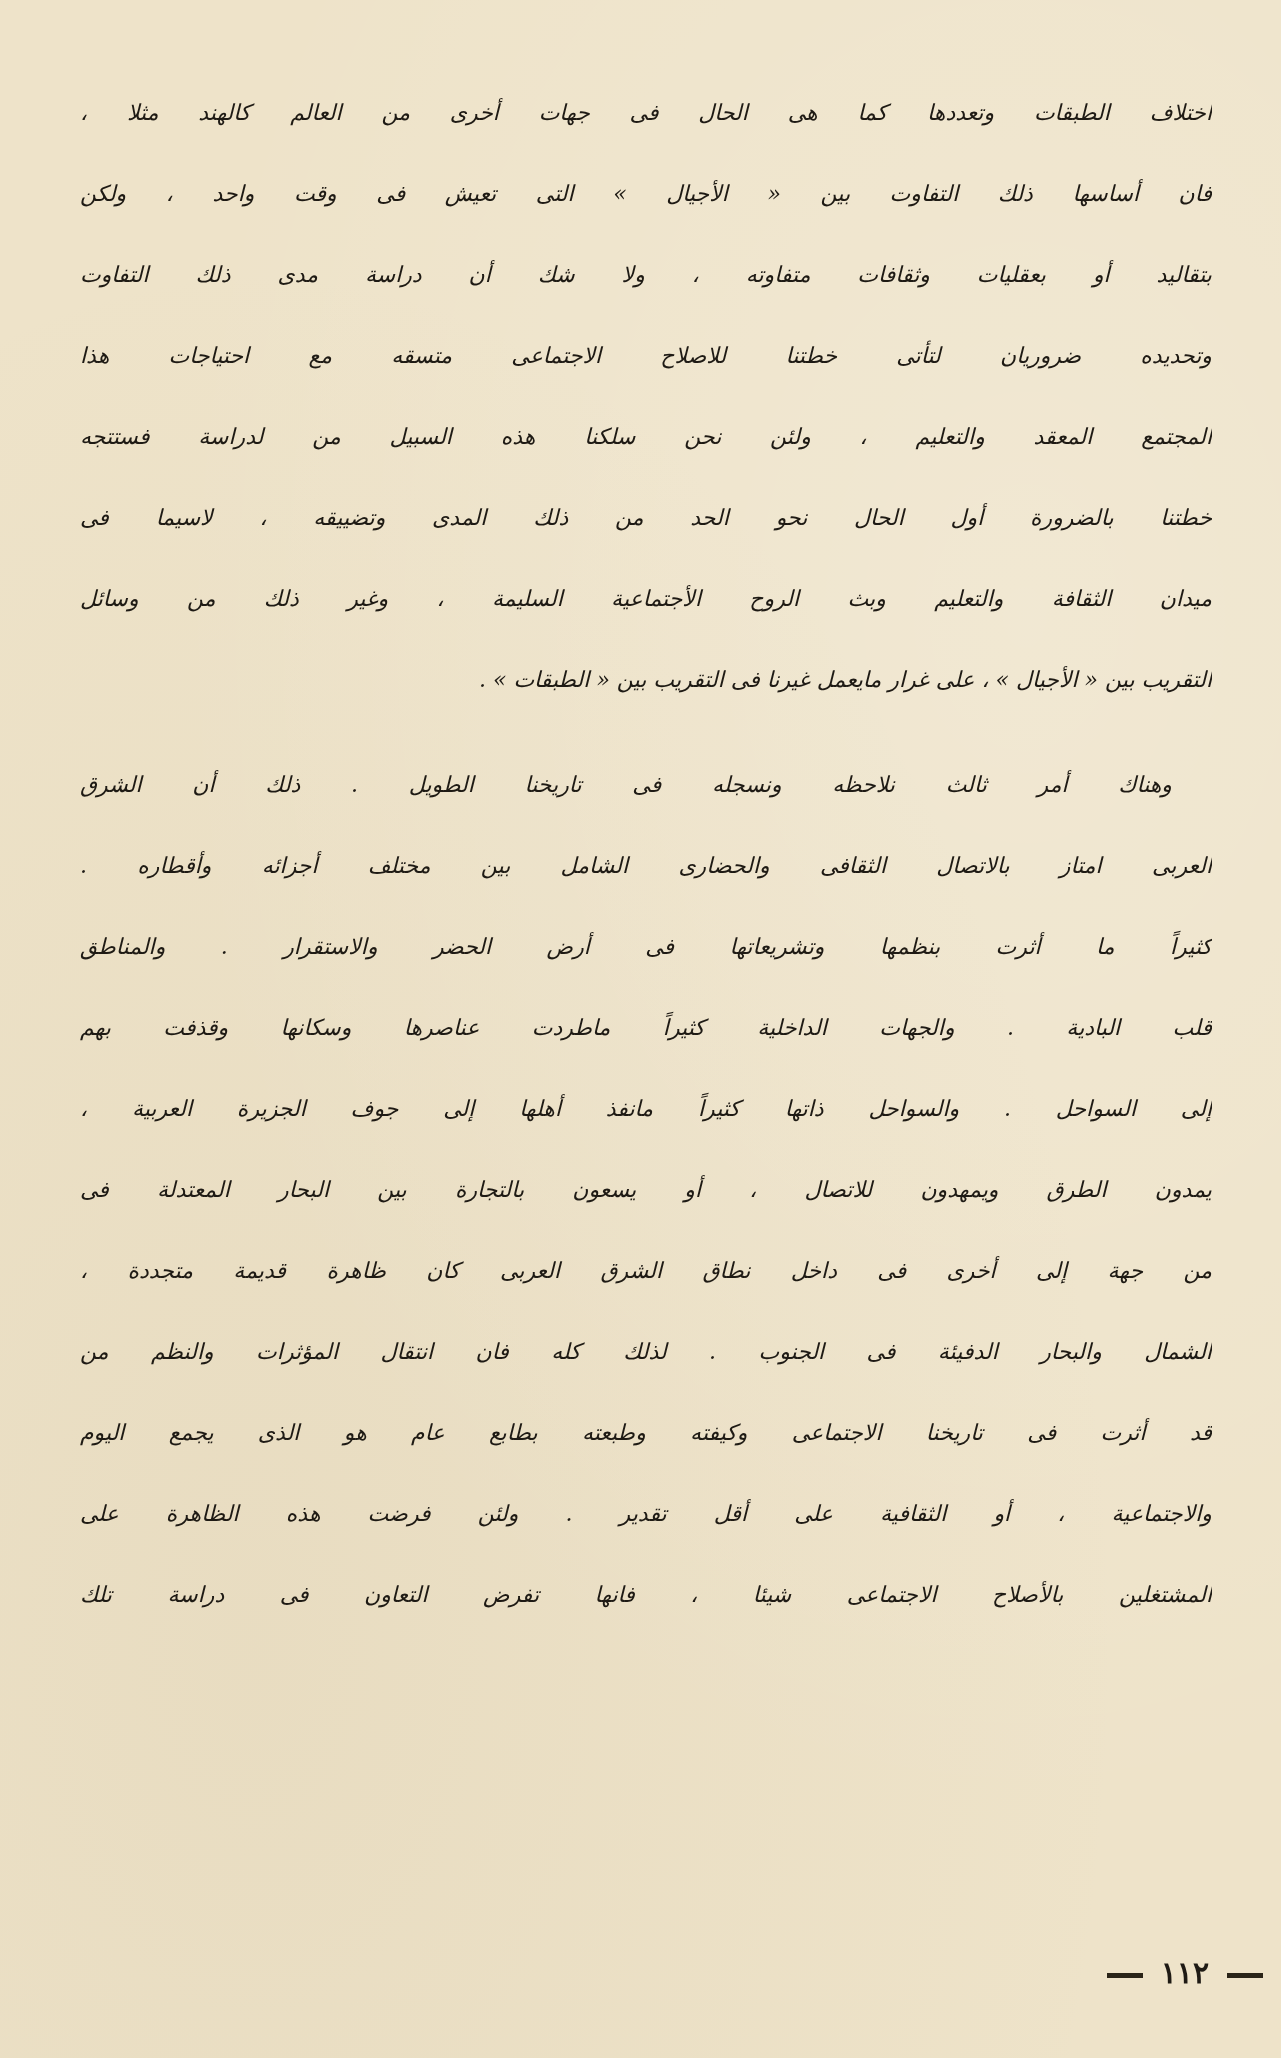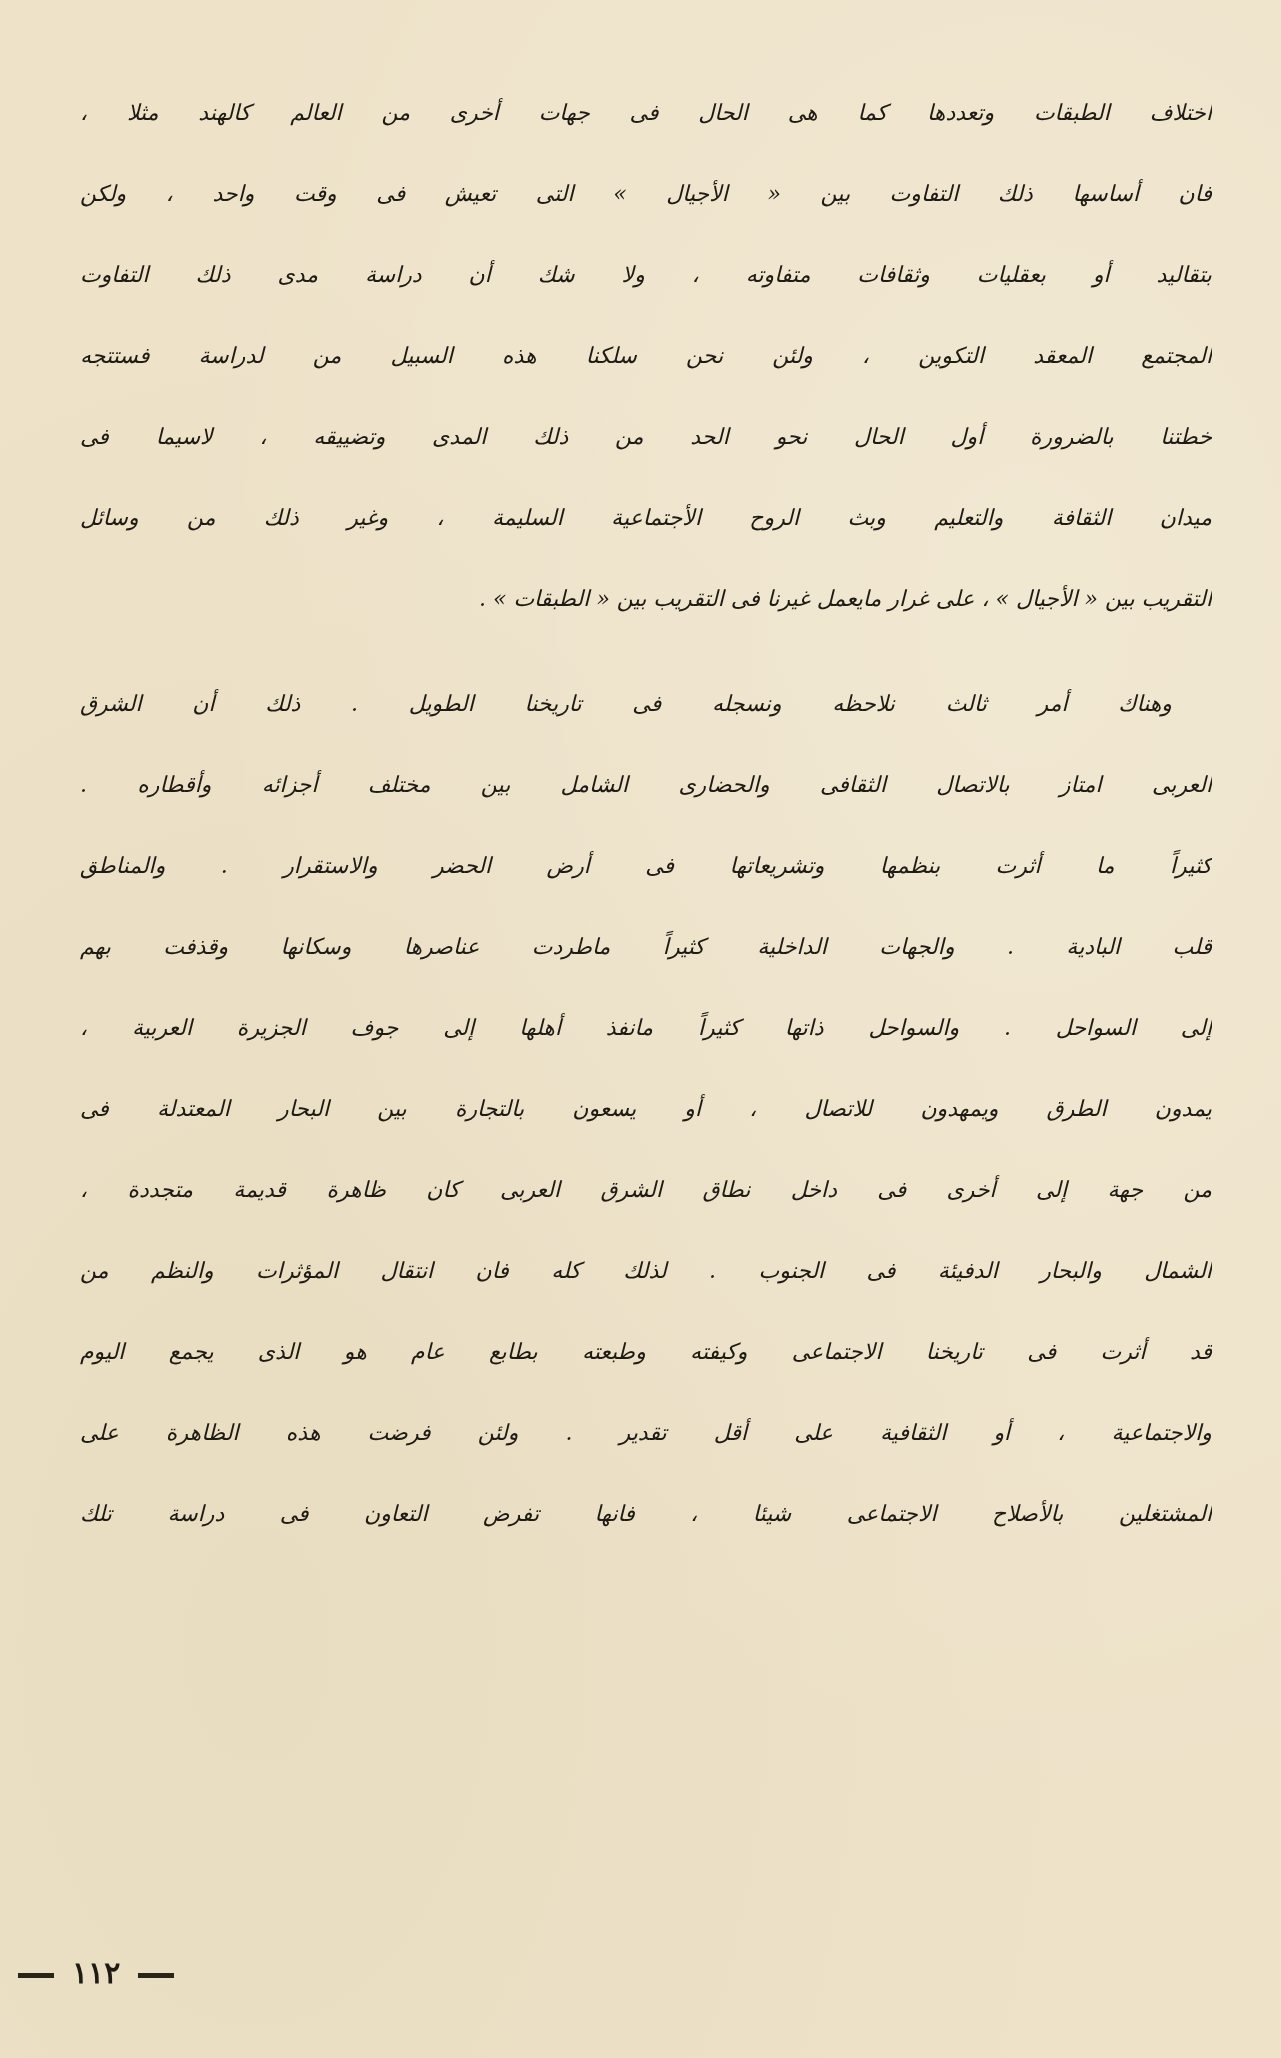--- a/index.html
+++ b/index.html
@@ -43,21 +43,21 @@
       text-align-last: right;
     }
     .para-gap {
       height: 24px;
     }
     .page-number {
       position: absolute;
       left: 0;
       width: 1281px;
       top: 1955px;
-      text-align: left;
+      text-align: right;
       font-size: 30px;
       font-weight: bold;
       color: #1e1a14;
       direction: rtl;
       letter-spacing: 2px;
     }
     .dash {
       display: inline-block;
       width: 36px;
       height: 5px;
@@ -67,21 +67,22 @@
     }
   </style>
 </head>
 <body>
 
 <div class="page">
   <div class="paragraph">
     <span class="line">اختلاف الطبقات وتعددها كما هى الحال فى جهات أخرى من العالم كالهند مثلا ،</span>
     <span class="line">فان أساسها ذلك التفاوت بين « الأجيال » التى تعيش فى وقت واحد ، ولكن</span>
     <span class="line">بتقاليد أو بعقليات وثقافات متفاوته ، ولا شك أن دراسة مدى ذلك التفاوت</span>
-    <span class="line">المجتمع المعقد التكوين ، ولئن نحن سلكنا هذه السبيل من لدراسة فستتجه</span>
+    <span class="line">وتحديده ضروريان لتأتى خطتنا للاصلاح الاجتماعى متسقه مع احتياجات هذا</span>
+    <span class="line">المجتمع المعقد والتعليم ، ولئن نحن سلكنا هذه السبيل من لدراسة فستتجه</span>
     <span class="line">خطتنا بالضرورة أول الحال نحو الحد من ذلك المدى وتضييقه ، لاسيما فى</span>
     <span class="line">ميدان الثقافة والتعليم وبث الروح الأجتماعية السليمة ، وغير ذلك من وسائل</span>
     <span class="line last">التقريب بين « الأجيال » ، على غرار مايعمل غيرنا فى التقريب بين « الطبقات » .</span>
   </div>
 
   <div class="para-gap"></div>
 
   <div class="paragraph">
     <span class="line" style="padding-right:40px;box-sizing:border-box;">وهناك أمر ثالث نلاحظه ونسجله فى تاريخنا الطويل . ذلك أن الشرق</span>
     <span class="line">العربى امتاز بالاتصال الثقافى والحضارى الشامل بين مختلف أجزائه وأقطاره .</span>

